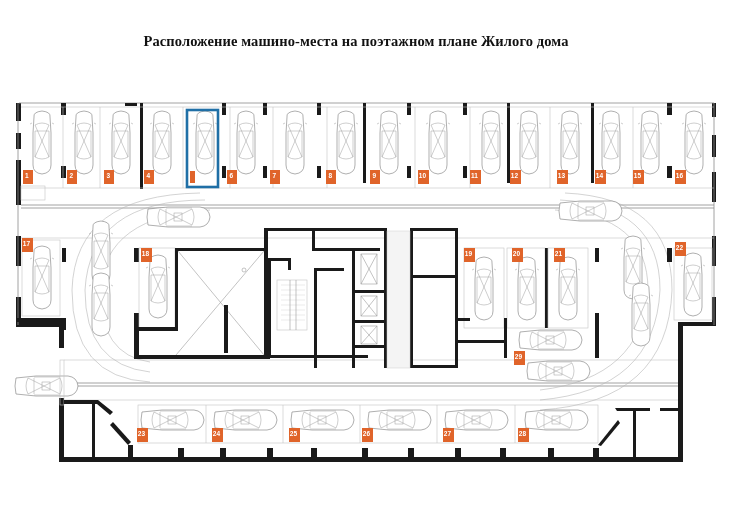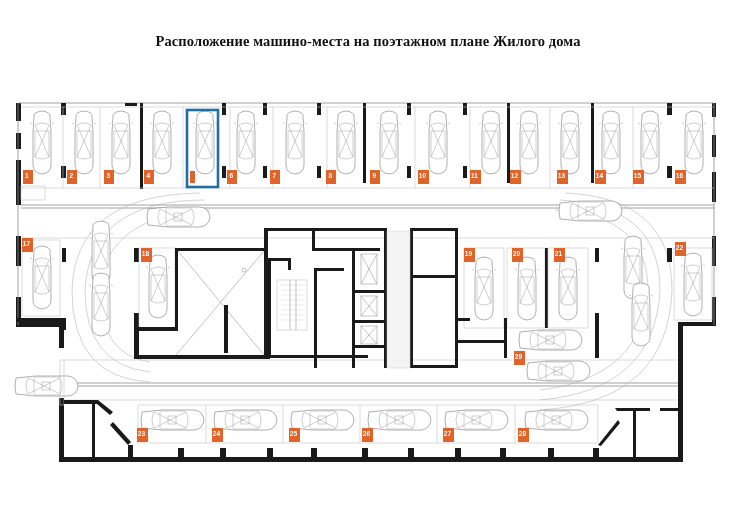--- a/index.html
+++ b/index.html
@@ -1,17 +1,17 @@
 <!DOCTYPE html>
 <html><head>
 <meta charset="utf-8">
 <style>
   html,body{margin:0;padding:0;background:#ffffff;}
   body{width:732px;height:505px;position:relative;overflow:hidden;font-family:"Liberation Serif", serif;}
-  .title{position:absolute;left:0;top:33px;width:712px;text-align:center;font-family:"Liberation Serif", serif;font-weight:bold;font-size:14.5px;color:#111;letter-spacing:0.1px;margin-left:12px;}
+  .title{position:absolute;left:0;top:33px;width:712px;text-align:center;font-family:"Liberation Serif", serif;font-weight:bold;font-size:14.5px;color:#111;letter-spacing:0.1px;}
   svg#plan{position:absolute;left:0;top:0;}
   .wall{fill:#1a1a1a;}
   .thin{stroke:#9a9a9a;stroke-width:0.6;fill:none;}
   .lane{stroke:#8a8a8a;stroke-width:0.8;fill:none;}
   .spot{stroke:#c4c4c4;stroke-width:0.6;fill:none;}
   .car{stroke:#8c8c8c;stroke-width:0.7;fill:#fff;}
   .carline{stroke:#9c9c9c;stroke-width:0.5;fill:none;}
   .arc{stroke:#b6b6b6;stroke-width:0.6;fill:none;}
   .badge{fill:#e0642a;}
   .badge-num{fill:#ffffff;font-family:"Liberation Sans", sans-serif;font-weight:bold;font-size:6.5px;}

